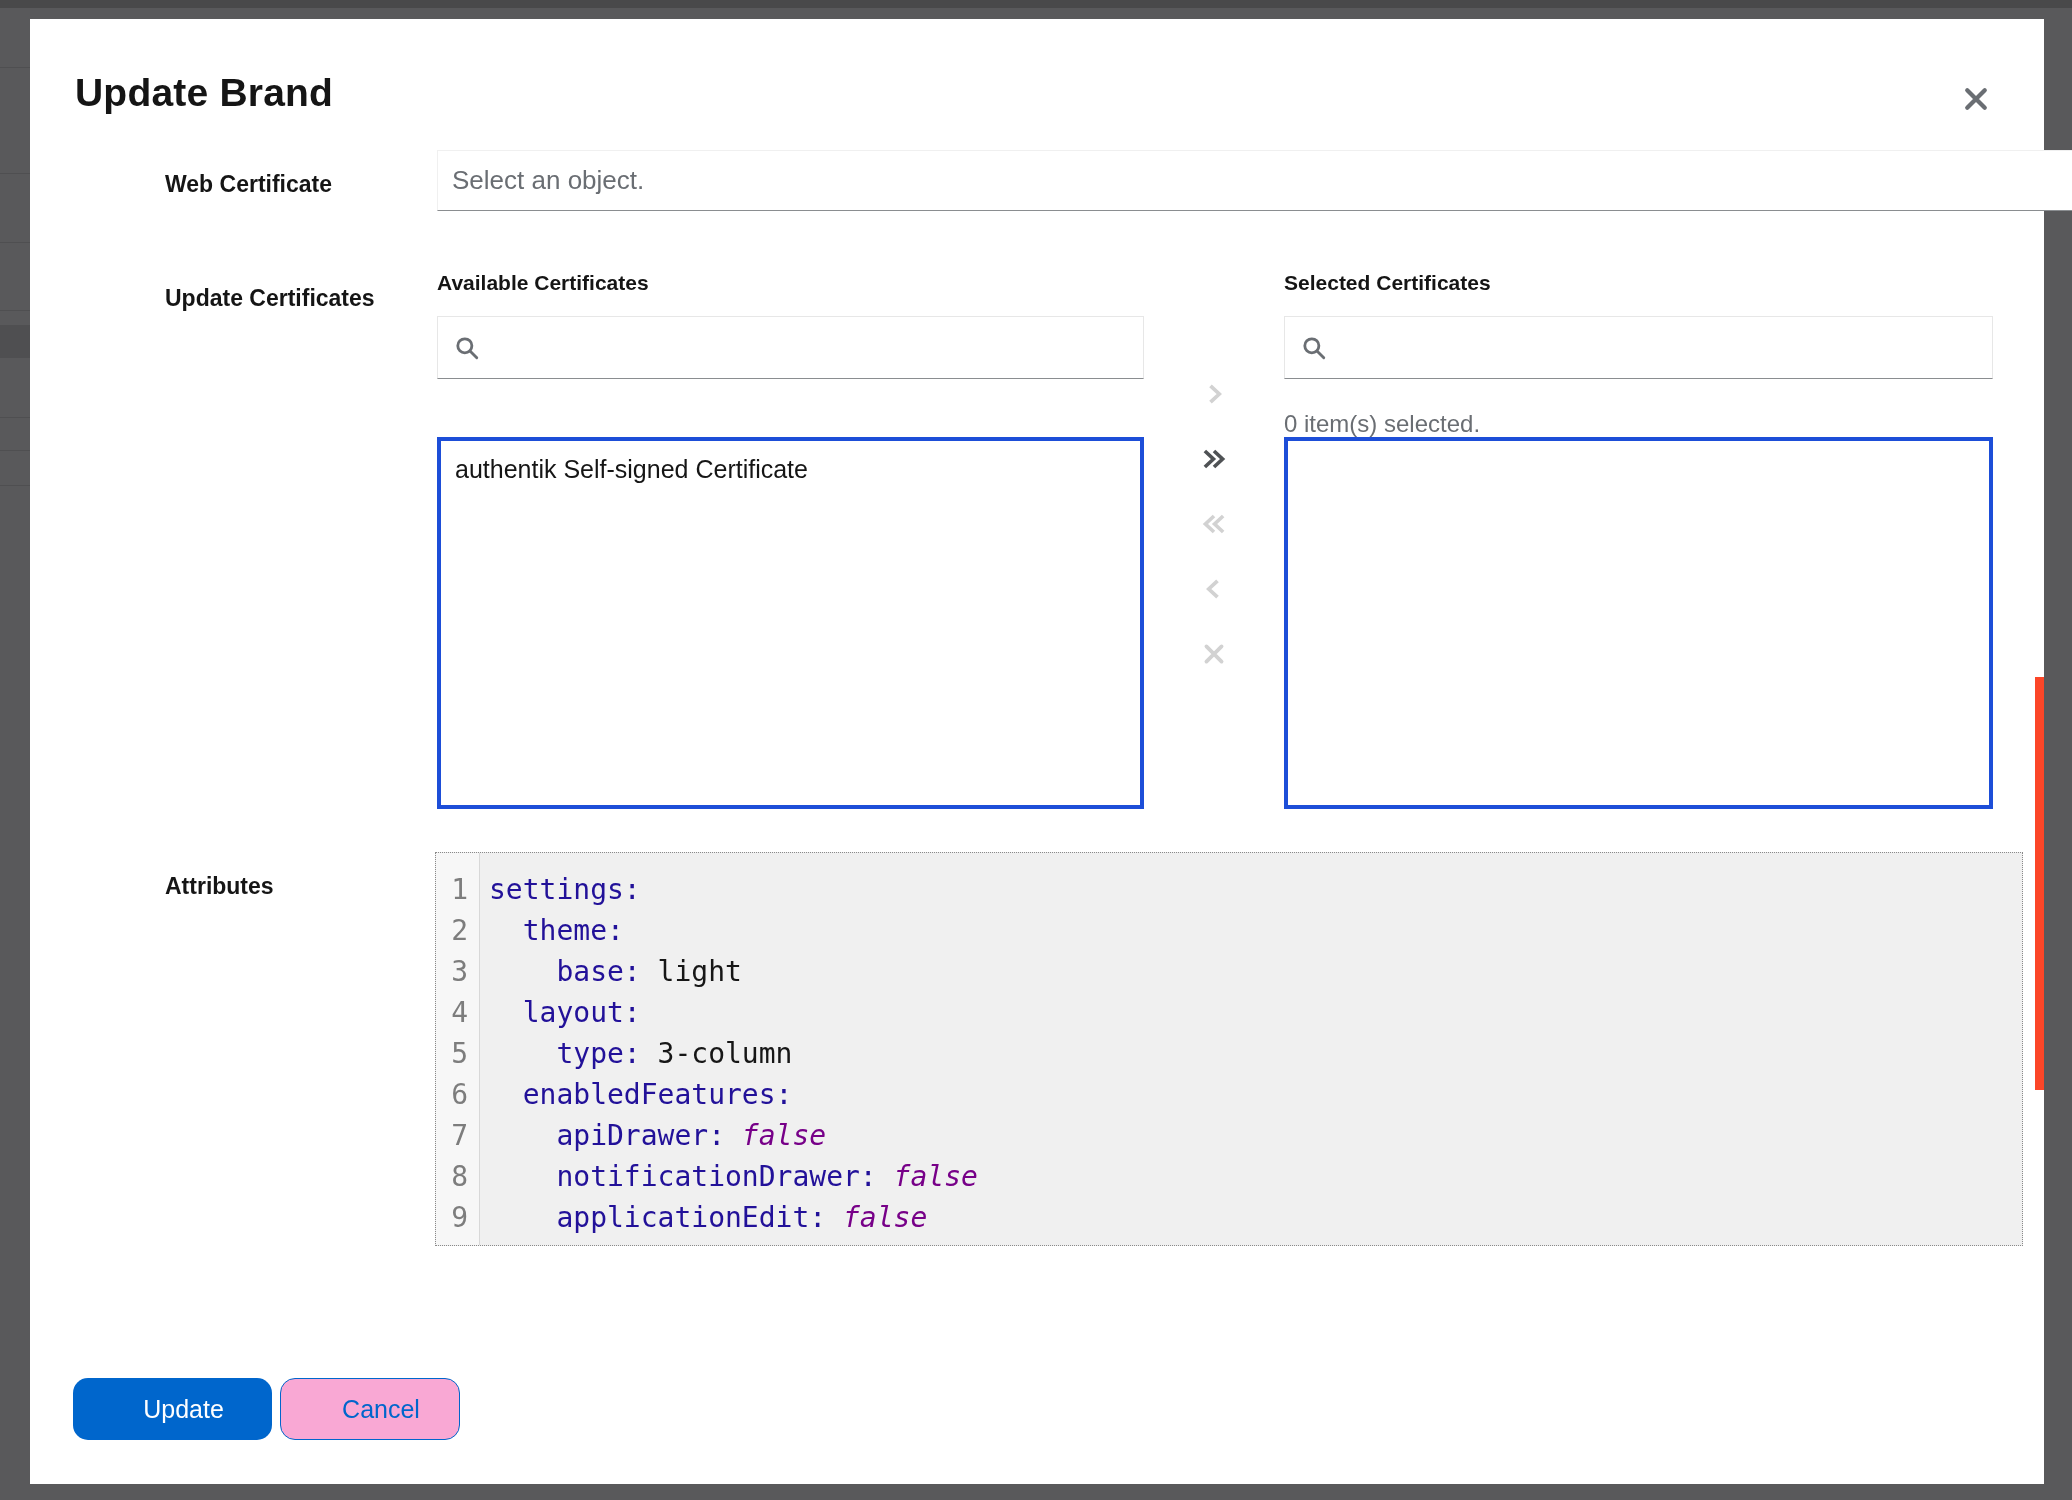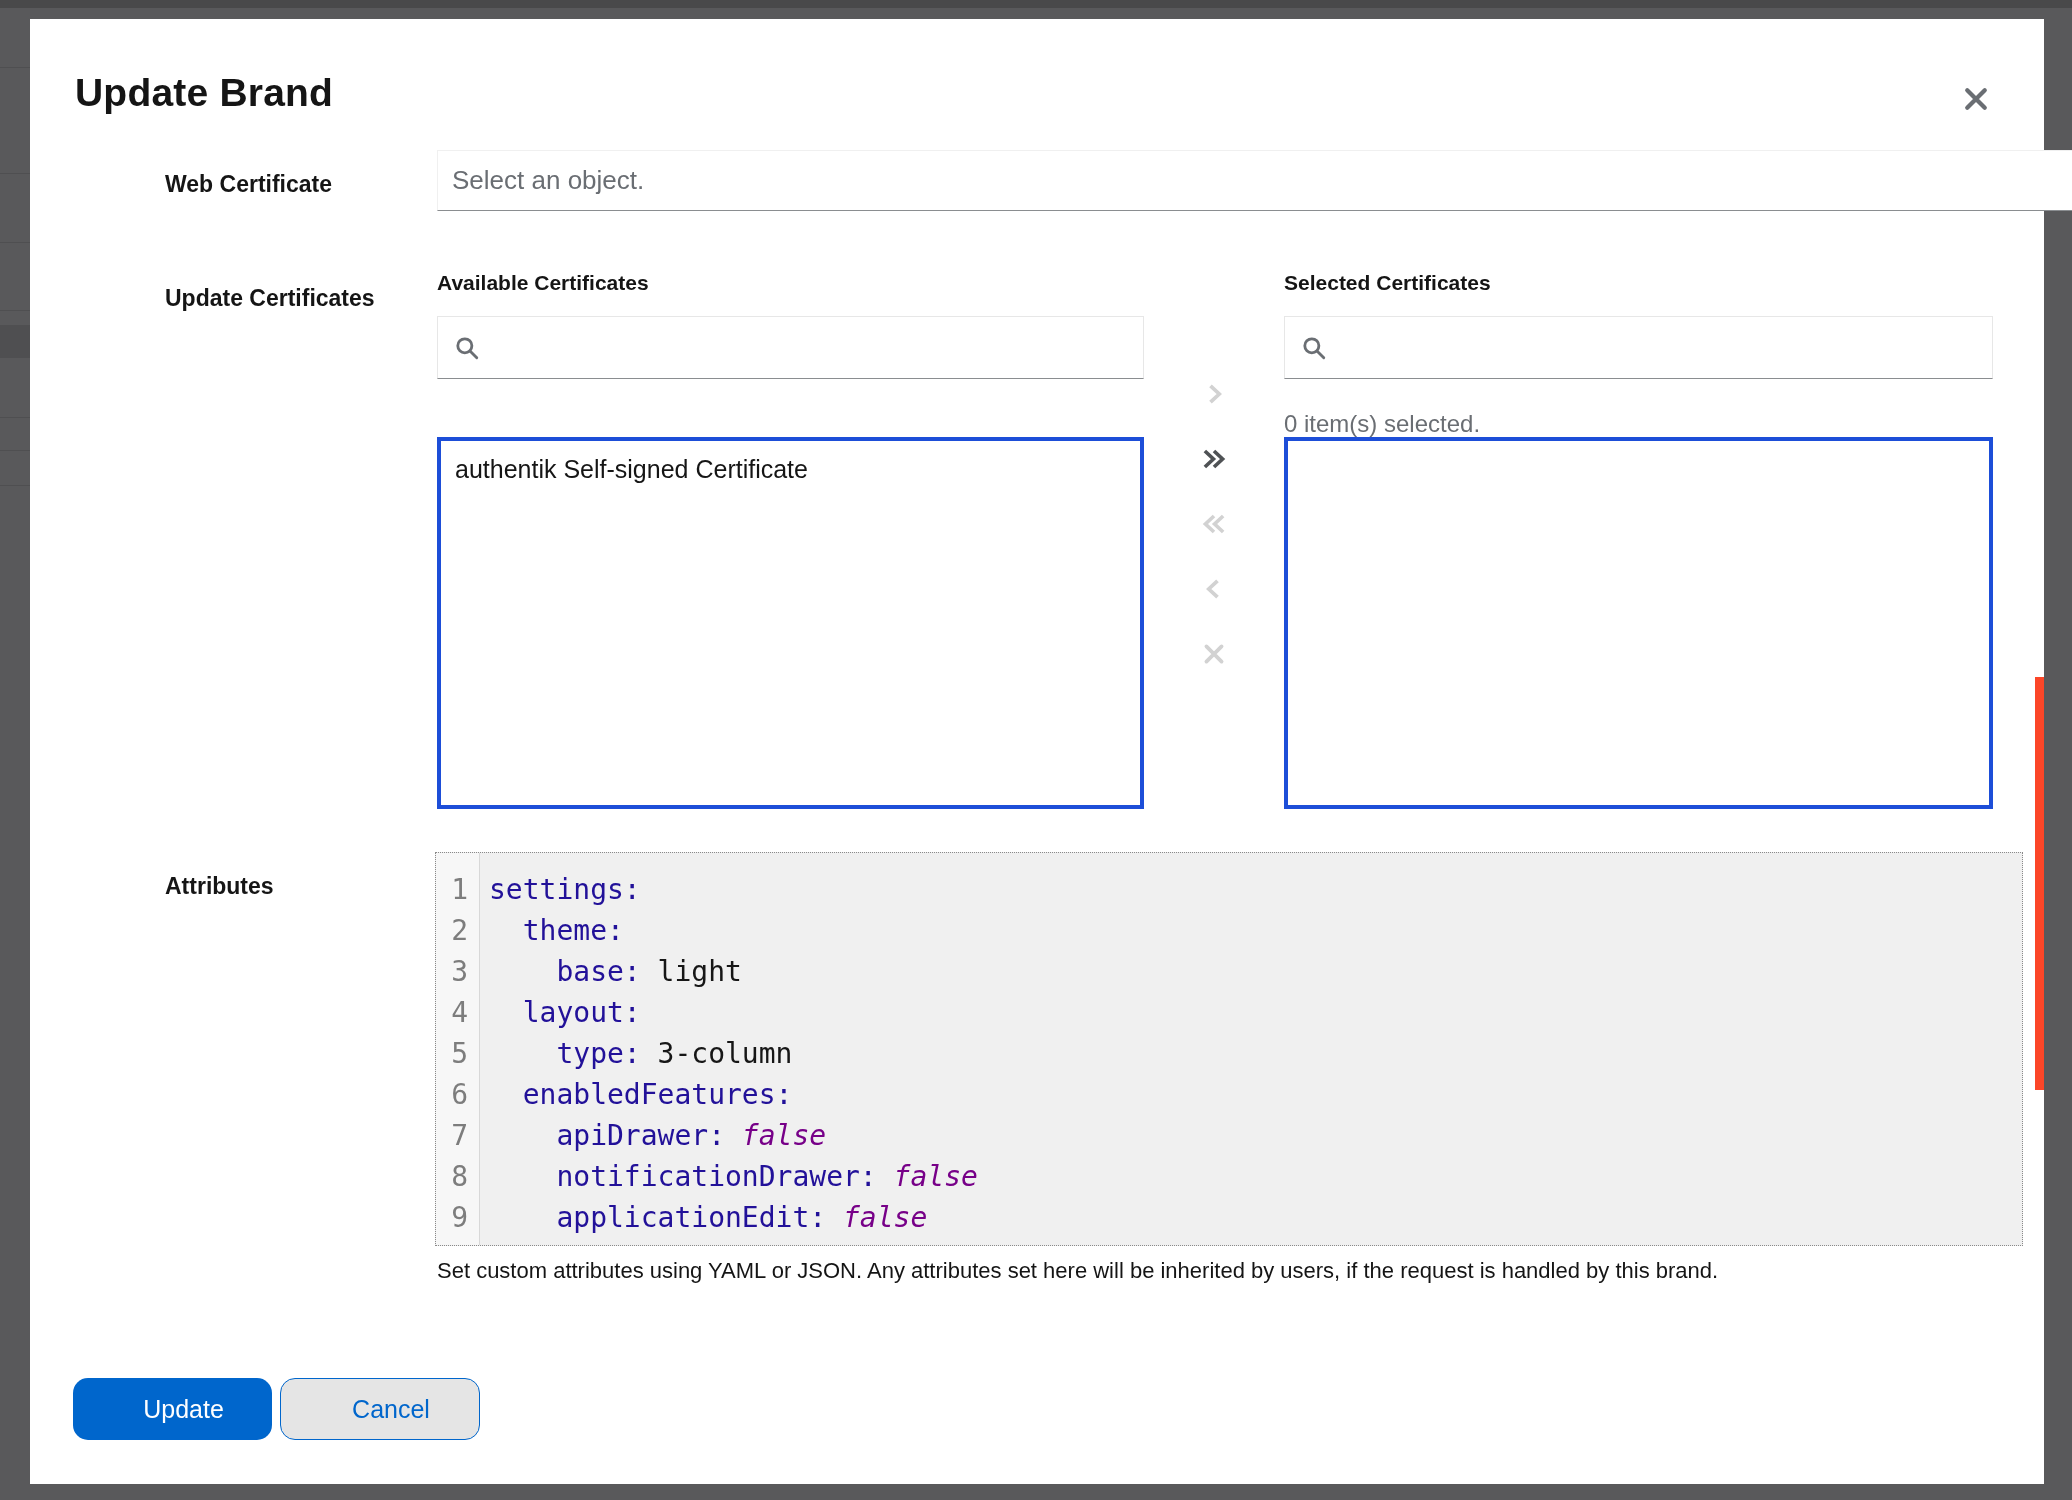--- a/index.html
+++ b/index.html
@@ -136,22 +136,22 @@
     position:absolute; top:1359px; height:62px;
     font-size:25px; font-family:"Liberation Sans", sans-serif;
     border-radius:15px; cursor:pointer;
     display:flex; align-items:center; justify-content:center;padding-left:22px;
   }
   .btn-primary {
     left:43px; width:199px;
     background:#0066cc; color:#ffffff; border:none;
   }
   .btn-secondary {
-    left:250px; width:200px;
-    background:#e5e5e5; color:#0066cc; border:1px solid #0066cc;
+    left:250px; width:180px;
+    background:#f9a8d4; color:#0066cc; border:1px solid #0066cc;
   }
 
   
   .scroll-thumb {
     position:absolute; left:2005px; top:658px; width:9px; height:413px;
     background:#fb4628;
   }
 </style>
 </head>
 <body>
@@ -270,19 +270,18 @@
         <div>4</div>
         <div>5</div>
         <div>6</div>
         <div>7</div>
         <div>8</div>
         <div>9</div>
       </div>
     <div class="code-lines"><div><span class="tok-key">settings:</span></div><div><span class="tok-key">  theme:</span></div><div><span class="tok-key">    base:</span><span class="tok-val"> light</span></div><div><span class="tok-key">  layout:</span></div><div><span class="tok-key">    type:</span><span class="tok-val"> 3-column</span></div><div><span class="tok-key">  enabledFeatures:</span></div><div><span class="tok-key">    apiDrawer:</span><span class="tok-keyword"> false</span></div><div><span class="tok-key">    notificationDrawer:</span><span class="tok-keyword"> false</span></div><div><span class="tok-key">    applicationEdit:</span><span class="tok-keyword"> false</span></div></div>
   </div>
 
-  <div class="help-text">Set custom attributes using YAML or JSON. Any attributes set here will be inherited by users, if the request is handled by this brand.</div>
 
   <button class="btn btn-primary">Update</button>
   <button class="btn btn-secondary">Cancel</button>
 
   <div class="scroll-thumb"></div>
 </div>
 
 </body></html>

